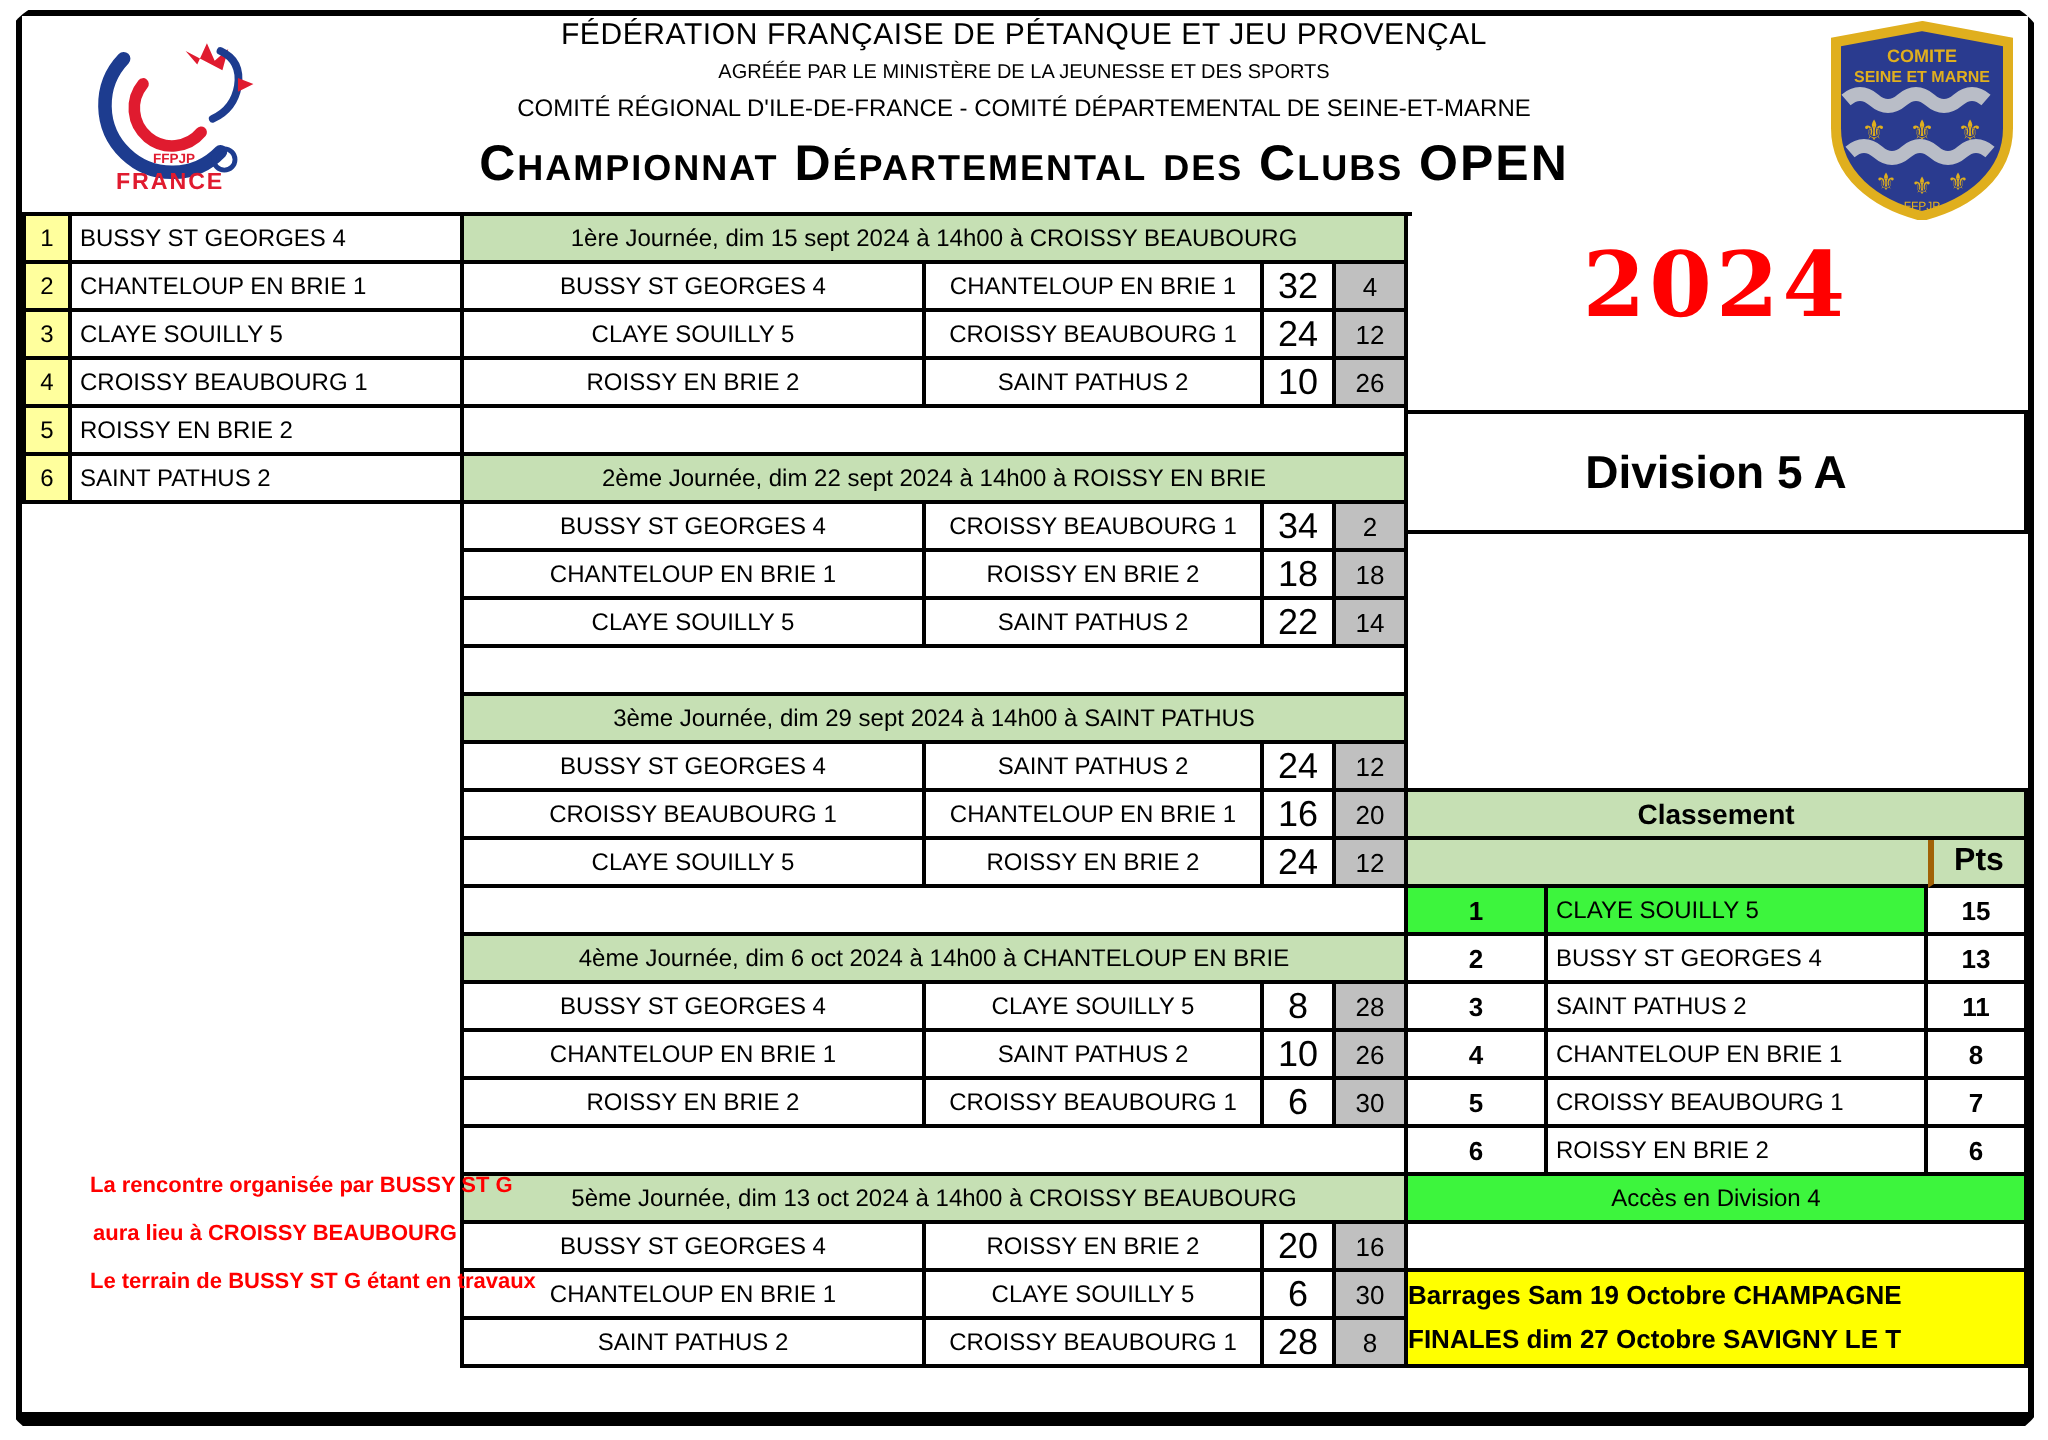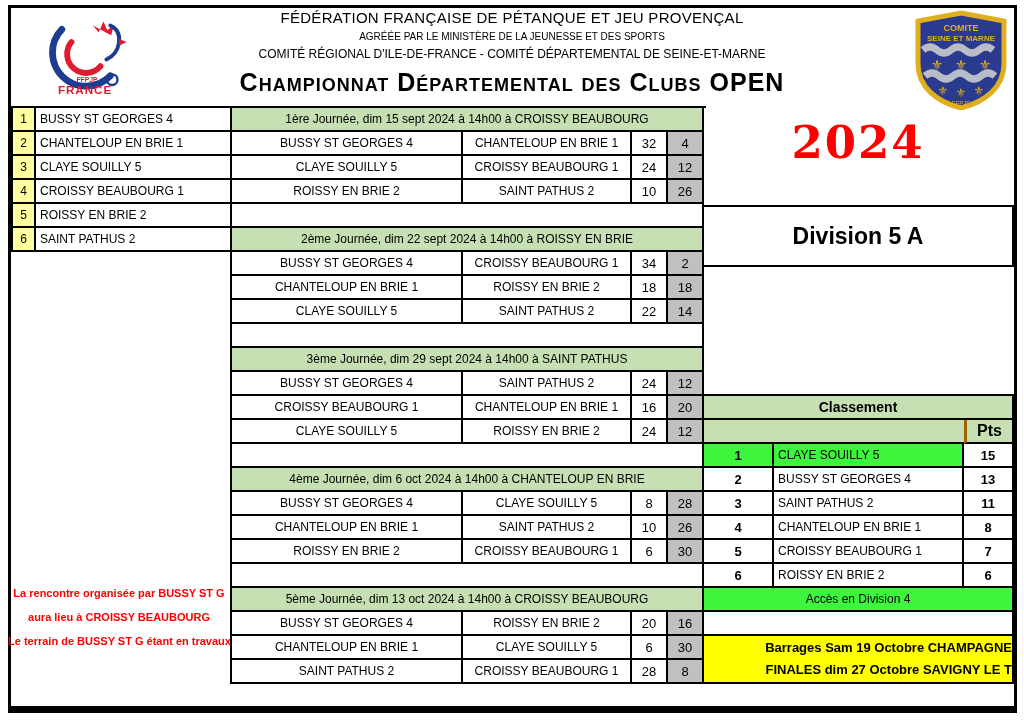--- a/index.html
+++ b/index.html
@@ -1,17 +1,17 @@
 <!DOCTYPE html>
 <html style="--red: #ff0000; --palegreen: #c6e0b4; --brightgreen: #3df53d; --paleyellow: #ffff9d; --yellow: #ffff00; --gray: #c0c0c0; --shieldblue: #2a3b8f; --gold: #e0af1e; --silver: #b9bdc7; --logoblue: #1d3c8f; --logored: #e01b2f;"><head>
 <meta charset="utf-8">
 <style>
   html,body{margin:0;padding:0;background:#fff;}
   .page{position:relative;width:1024px;height:720px;background:#fff;overflow:hidden;
-        font-family:"Liberation Sans",sans-serif;color:#000;}
+        font-family:"Liberation Sans",sans-serif;color:#000;border-radius:31px;}
   .frame{position:absolute;left:8px;top:5px;width:1009px;height:708px;box-sizing:border-box;
          border:3px solid #000;border-bottom:7px solid #000;}
 
   
   .hline{position:absolute;left:0;width:100%;text-align:center;}
   .hline1{top:9px;font-size:15px;letter-spacing:.3px;}
   .hline2{top:31px;font-size:10px;}
   .hline3{top:47px;font-size:12px;}
   .main-title{top:68px;font-size:25px;font-weight:bold;font-variant:small-caps;letter-spacing:1px;}
 
@@ -27,21 +27,21 @@
   
   .ltab{left:11px;top:106px;width:221px;}
   .ll-num{width:23px;background:var(--paleyellow,#ffff9d);}
   .ll-name{width:196px;justify-content:flex-start;padding-left:4px;}
 
   
   .mtab{left:230px;top:106px;width:476px;}
   .jcell{width:472px;background:var(--palegreen,#c6e0b4);}
   .home{width:231px;}
   .away{width:169px;}
-  .s1{width:36px;font-size:13px;}
+  .s1{width:36px;font-size:18px;}
   .s2{width:36px;font-size:13px;background:var(--gray,#c0c0c0);}
   .bcell{width:472px;}
 
   
   .year{position:absolute;left:702px;top:116px;width:312px;text-align:center;
         font-family:"DejaVu Serif",serif;font-weight:bold;font-size:45px;letter-spacing:2px;
         color:var(--red,#f00);}
   .division{position:absolute;left:702px;top:205px;width:312px;height:62px;box-sizing:border-box;
             border:2px solid #000;display:flex;align-items:center;justify-content:center;
             font-family:Liberation Sans, sans-serif;font-weight:bold;font-size:23px;background:#fff;}
@@ -50,27 +50,27 @@
   .c-head{width:310px;background:var(--palegreen,#c6e0b4);font-weight:bold;font-size:14px;}
   .c-spacer{width:260px;background:var(--palegreen,#c6e0b4);border-right:none;}
   .c-ptshead{width:50px;background:var(--palegreen,#c6e0b4);font-weight:bold;font-size:16px;border-left:3px solid #a16207;}
   .c-rank{width:70px;font-weight:bold;font-size:13px;}
   .c-team{width:190px;justify-content:flex-start;padding-left:4px;}
   .c-pts{width:50px;font-weight:bold;font-size:13px;}
   .top-row{background:var(--brightgreen,#3df53d);}
   .promo{width:310px;background:var(--brightgreen,#3df53d);font-size:12px;}
   .empty-r{width:310px;}
   .ycell{width:310px;height:48px;box-sizing:border-box;border-right:2px solid #000;border-bottom:2px solid #000;
-         background:var(--yellow,#ffff00);display:flex;flex-direction:column;align-items:flex-end;justify-content:center;}
+         background:var(--yellow,#ffff00);display:flex;flex-direction:column;align-items:flex-start;justify-content:center;}
   .yline{font-weight:bold;font-size:13px;line-height:22px;white-space:nowrap;}
 
   
   .notes{position:absolute;left:8px;top:581px;width:222px;text-align:center;color:var(--red,#f00);
          font-weight:bold;font-size:11px;}
-  .note-line{height:24px;line-height:24px;white-space:nowrap;}
+  .note-line{height:24px;line-height:24px;white-space:nowrap;margin-left:37px;}
 
   svg text{font-family:"Liberation Sans",sans-serif;}
 </style>
 </head>
 <body>
 
 <div class="page">
   <div class="frame"></div>
 
   <div class="hline hline1">FÉDÉRATION FRANÇAISE DE PÉTANQUE ET JEU PROVENÇAL</div>

